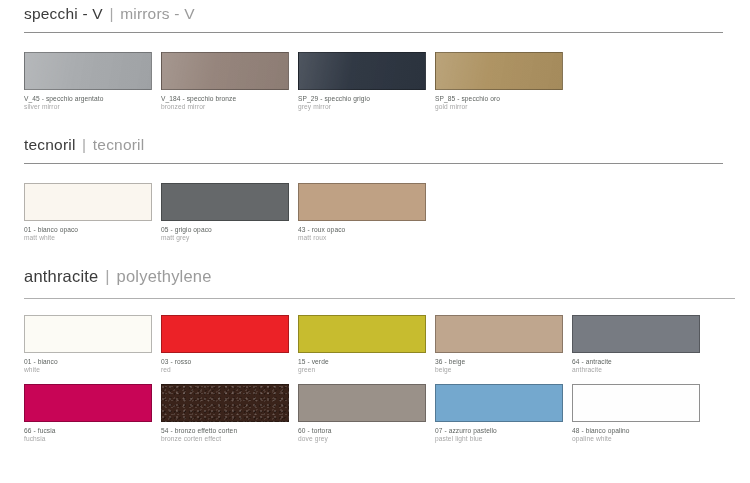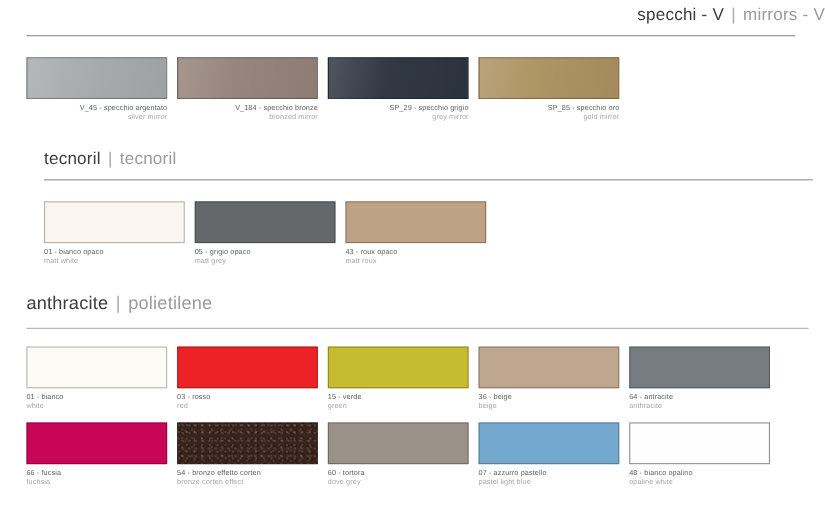--- a/index.html
+++ b/index.html
@@ -96,21 +96,21 @@
   
   .sheen {
     background-image: linear-gradient(100deg, rgba(255,255,255,0.16) 0%, rgba(255,255,255,0.02) 42%, rgba(0,0,0,0.05) 100%);
   }
 </style>
 </head>
 <body>
 
 <div class="page">
 
-  <div class="section" style="padding-top:6px;text-align:right;">
+  <div class="section" style="padding-top:6px;">
     <div class="section-header">
       <span class="sh-it">specchi - V</span>
       <span class="sh-sep">|</span>
       <span class="sh-en">mirrors - V</span>
     </div>
     <div class="rule" style="width:699px;margin-top:10px;"></div>
 
     <div class="grid" style="margin-top:19px;">
       <div class="cell">
         <div class="swatch sheen" style="background-color:#A7AAAD;"></div>
@@ -136,21 +136,21 @@
       <div class="cell">
         <div class="swatch sheen" style="background-color:#AD9261;"></div>
         <div class="caption">
           <div class="cap-it">SP_85 - specchio oro</div>
           <div class="cap-en">gold mirror</div>
         </div>
       </div>
     </div>
   </div>
 
-  <div class="section" style="padding-top:26px;margin-left:16px;">
+  <div class="section" style="padding-top:26px;">
     <div class="section-header">
       <span class="sh-it">tecnoril</span>
       <span class="sh-sep">|</span>
       <span class="sh-en">tecnoril</span>
     </div>
     <div class="rule" style="width:699px;margin-top:10px;"></div>
 
     <div class="grid" style="margin-top:19px;">
       <div class="cell">
         <div class="swatch" style="background-color:#FAF6EF;"></div>
@@ -173,21 +173,21 @@
           <div class="cap-en">matt roux</div>
         </div>
       </div>
     </div>
   </div>
 
   <div class="section" style="padding-top:26px;">
     <div class="section-header" style="font-size:16.5px;">
       <span class="sh-it">anthracite</span>
       <span class="sh-sep">|</span>
-      <span class="sh-en">polietilene</span>
+      <span class="sh-en">polyethylene</span>
     </div>
     <div class="rule" style="width:711px;margin-top:13px;background:#b0b0b0;"></div>
 
     <div class="grid" style="margin-top:16px;">
       <div class="cell">
         <div class="swatch" style="background-color:#FCFBF5;"></div>
         <div class="caption">
           <div class="cap-it">01 - bianco</div>
           <div class="cap-en">white</div>
         </div>

